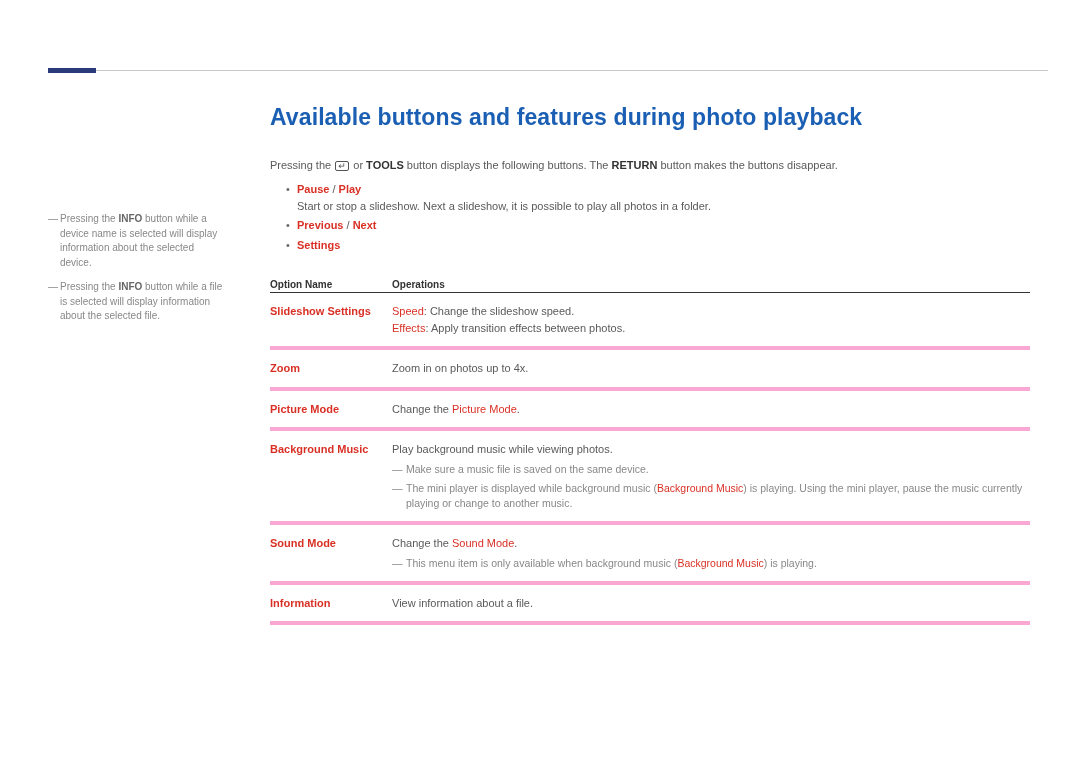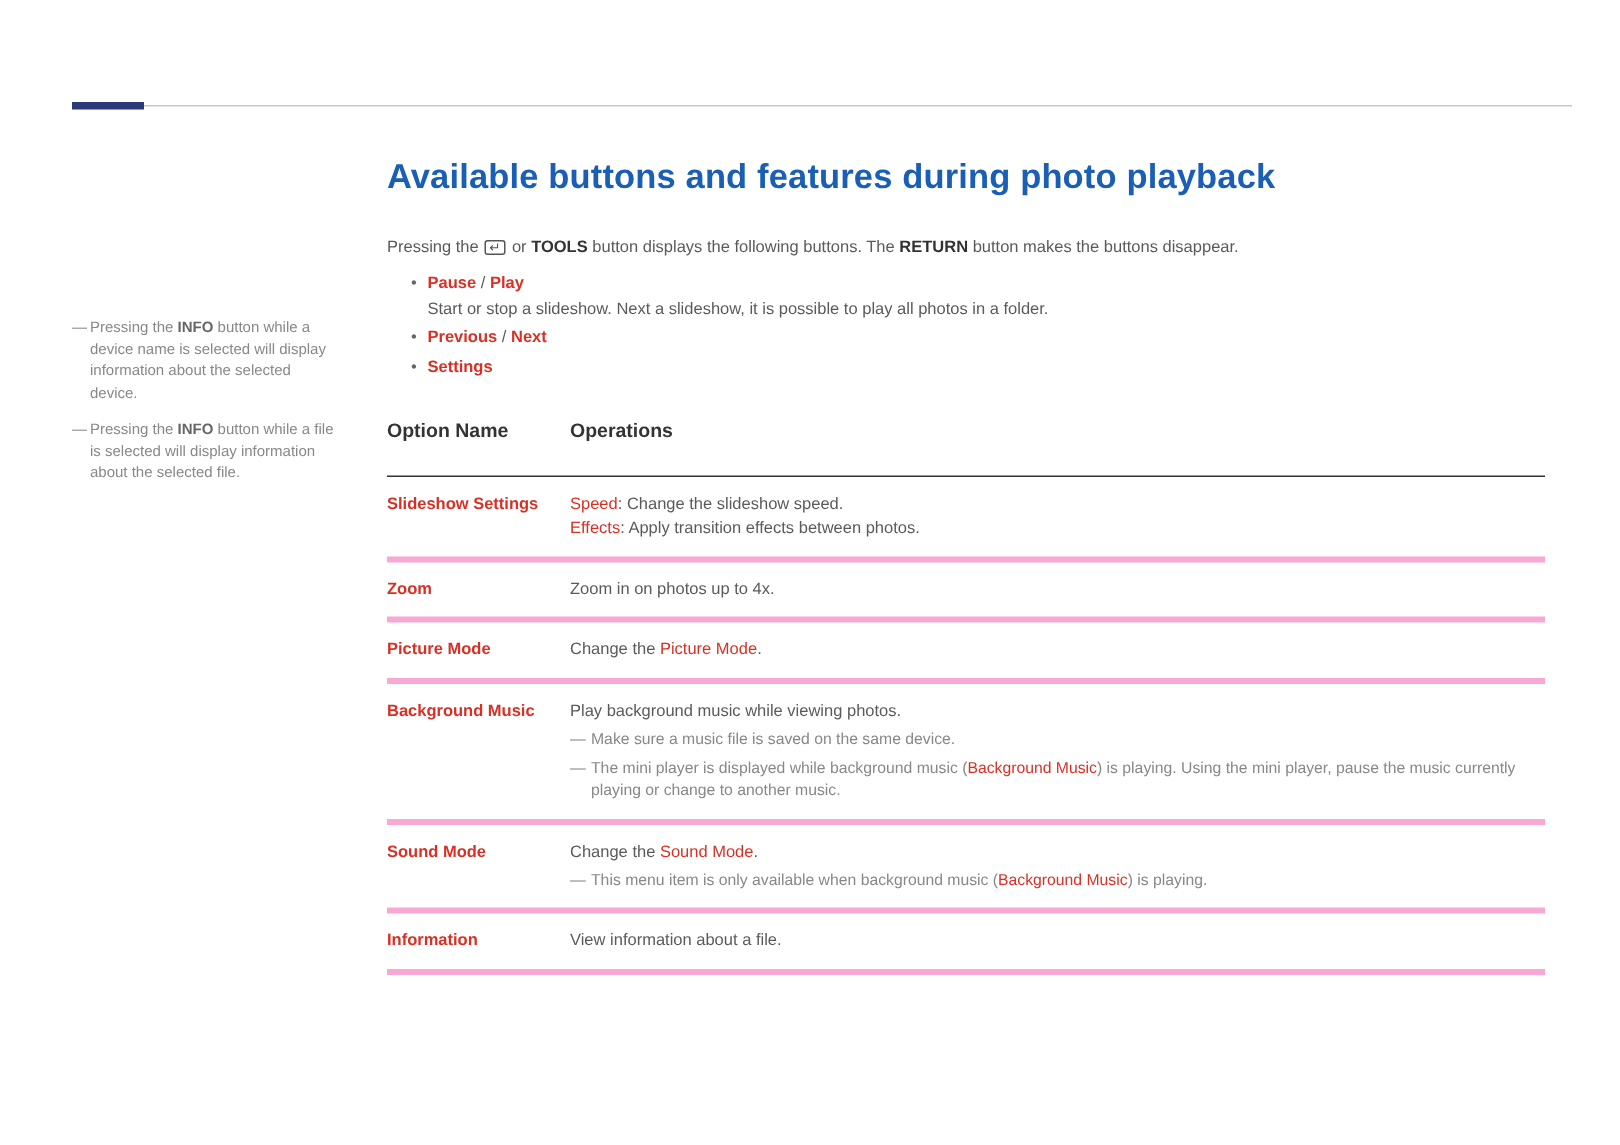--- a/index.html
+++ b/index.html
@@ -47,21 +47,21 @@
       content: "―";
       position: absolute;
       left: 0;
       top: 0;
       color: #888;
     }
     .sidenote b { color: #666; font-weight: bold; }
     .main {
       position: absolute;
       top: 100px;
-      left: 258px;
+      left: 270px;
       right: 50px;
     }
     .title {
       color: #1a5fb4;
       font-size: 23px;
       font-weight: bold;
       margin-bottom: 22px;
       letter-spacing: 0.1px;
     }
     .intro {
@@ -71,23 +71,23 @@
     .intro b { color: #333; font-weight: bold; }
     .bullets { margin-left: 16px; margin-bottom: 18px; }
     .bullets li { list-style: none; position: relative; padding-left: 11px; margin-bottom: 3px; }
     .bullets li::before { content: "•"; position: absolute; left: 0; top: 0; color: #666; }
     .red-bold { color: #d93025; font-weight: bold; }
     .subtext { color: #5a5a5a; margin-left: 0; }
     .tbl { width: 100%; border-collapse: collapse; margin-top: 8px; }
     .tbl th {
       text-align: left;
       color: #333;
-      font-size: 13px;
+      font-size: 10px;
       font-weight: bold;
-      padding: 6px 0 20px 0;
+      padding: 6px 0 0 0;
       border-bottom: 1.5px solid #333;
     }
     .tbl td {
       vertical-align: top;
       padding: 10px 4px 10px 0;
       border-bottom: 4px solid #f9a8d4;
       color: #5a5a5a;
     }
     .tbl td:first-child {
       width: 122px;

